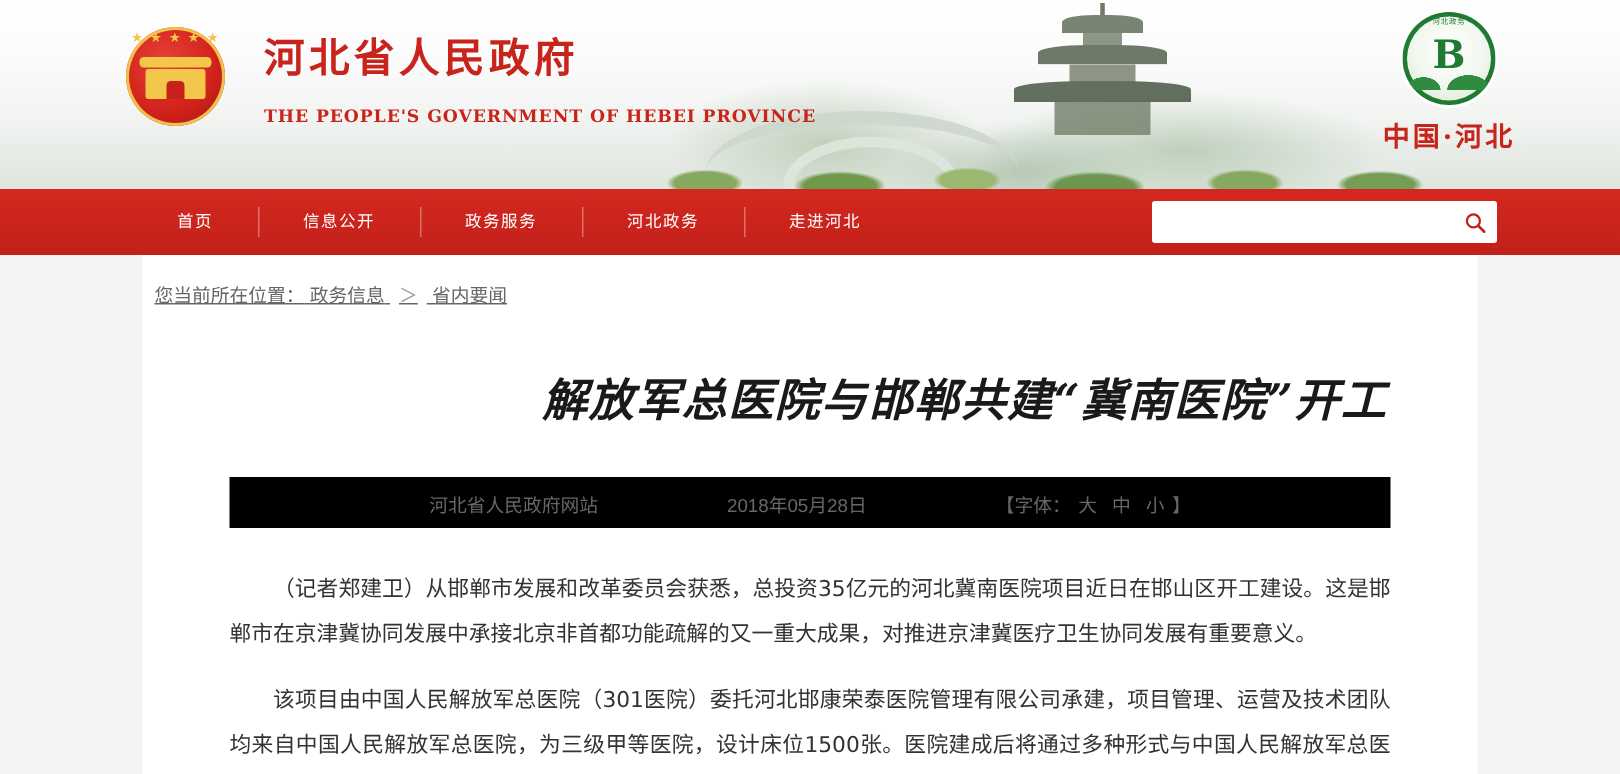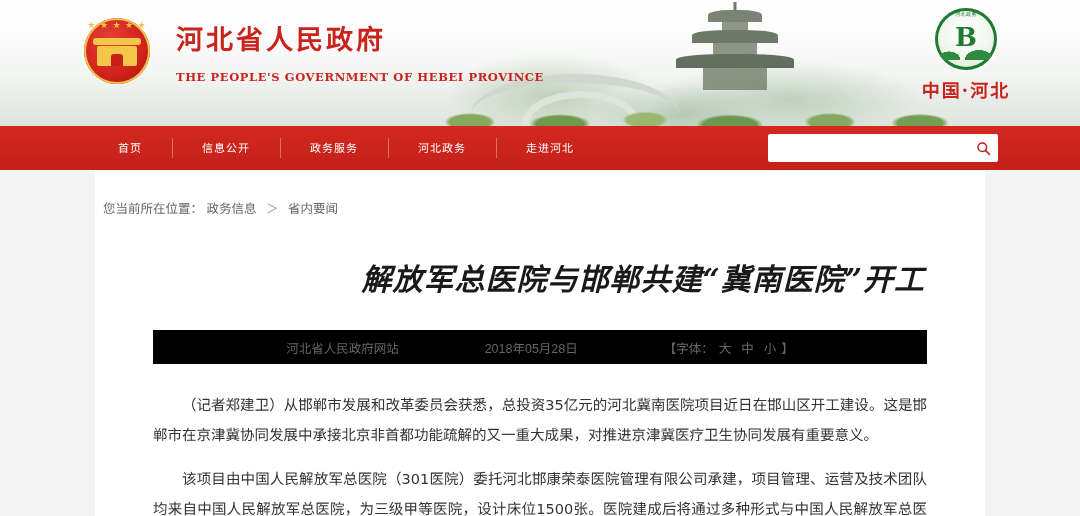--- a/index.html
+++ b/index.html
@@ -278,22 +278,23 @@
     width: 890px;
     margin: 0 auto;
     background: #ffffff;
     min-height: 346px;
     padding: 0 0 10px 0;
     position: relative;
   }
   .breadcrumb {
     font-size: 12.5px;
     color: #666;
-    padding: 30px 0 0 8px;
+    padding: 18px 0 0 8px;
     line-height: 18px;
+    text-decoration: underline;
   }
   .breadcrumb .sep { margin: 0 6px; color: #999; }
   .breadcrumb a { color: #666; text-decoration: none; cursor: pointer; }
 
   .article-title {
     text-align: right;
     font-family: "DejaVu Serif", "Liberation Serif", serif;
     font-size: 30px;
     font-weight: bold;
     color: #1a1a1a;

